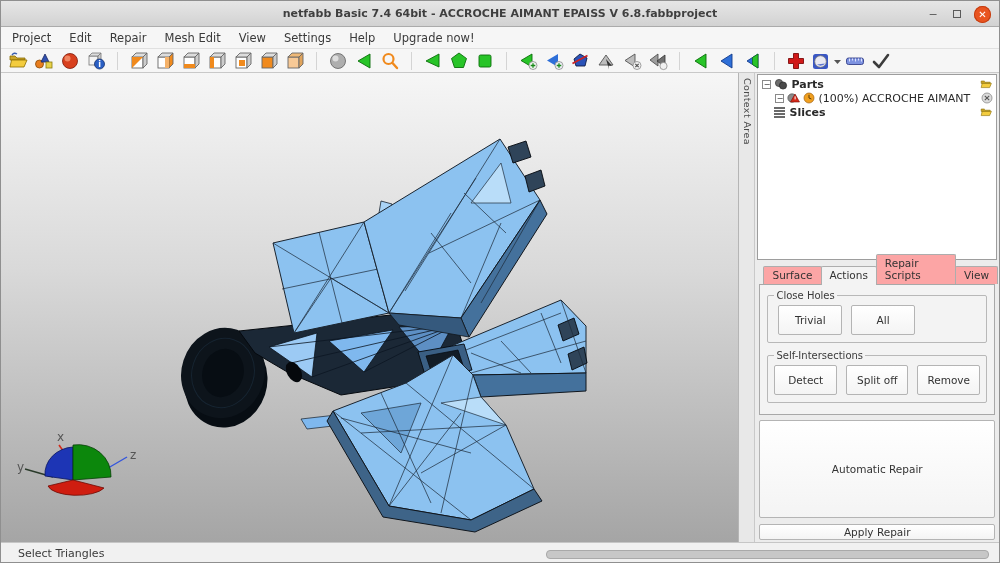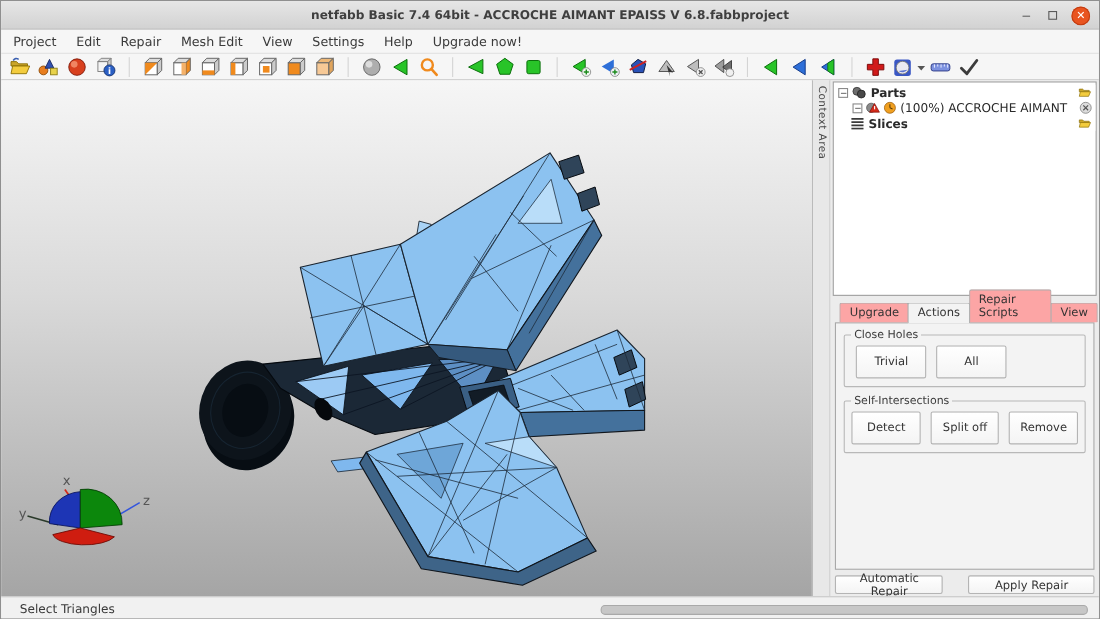--- a/index.html
+++ b/index.html
@@ -65,21 +65,21 @@
   .btn{
     background:linear-gradient(#ffffff,#f4f4f4);
     border:1px solid #b4b4b4;border-radius:2px;
     font-size:10.5px;color:#333;font-family:inherit;
     height:30px;display:flex;align-items:center;justify-content:center;
   }
   .btn-row{display:flex;gap:9px;}
   .btn-row .btn{flex:1;}
   .wide-btns{display:flex;flex-direction:column;gap:7px;margin-top:2px;}
   .wide-btns .btn{width:100%;height:16px;}
-  .bottom-btns{display:flex;gap:23px;margin-top:5px;padding:0 2px;}
+  .bottom-btns{display:flex;gap:6px;margin-top:5px;padding:0 2px;flex-direction:column;}
   .bottom-btns .btn{height:17px;}
   .bottom-btns .btn.b1{flex:0 0 98px;}
   .bottom-btns .btn.b2{flex:1;}
   
   .statusbar{
     position:absolute;left:0;top:541px;width:100%;height:22px;
     background:#f1f1f1;border-top:1px solid #c6c6c6;
     display:flex;align-items:center;
   }
   .statusbar .stext{font-size:11px;color:#3a3a3a;padding-left:17px;text-align:center;}
@@ -377,21 +377,21 @@
           <span class="row-right" style="background:#fff;">
             <svg width="14" height="12" viewBox="0 0 20 20">
               <polygon points="2,5 7,5 9,7 17,7 17,9 2,9" fill="#caa52a" stroke="#8a6d00"></polygon>
               <polygon points="3.5,9 19,9 16,16 2,16" fill="#f3cc3e" stroke="#8a6d00"></polygon>
             </svg>
           </span>
         </div>
       </div>
 
       <div class="tabs-row">
-        <span class="tab">Upgrade</span>
+        <span class="tab">Surface</span>
         <span class="tab active">Actions</span>
         <span class="tab">Repair Scripts</span>
         <span class="tab">View</span>
       </div>
 
       <div class="tab-panel">
         <fieldset>
           <legend>Close Holes</legend>
           <div class="btn-row" style="padding:0 4px;">
             <button class="btn">Trivial</button>

